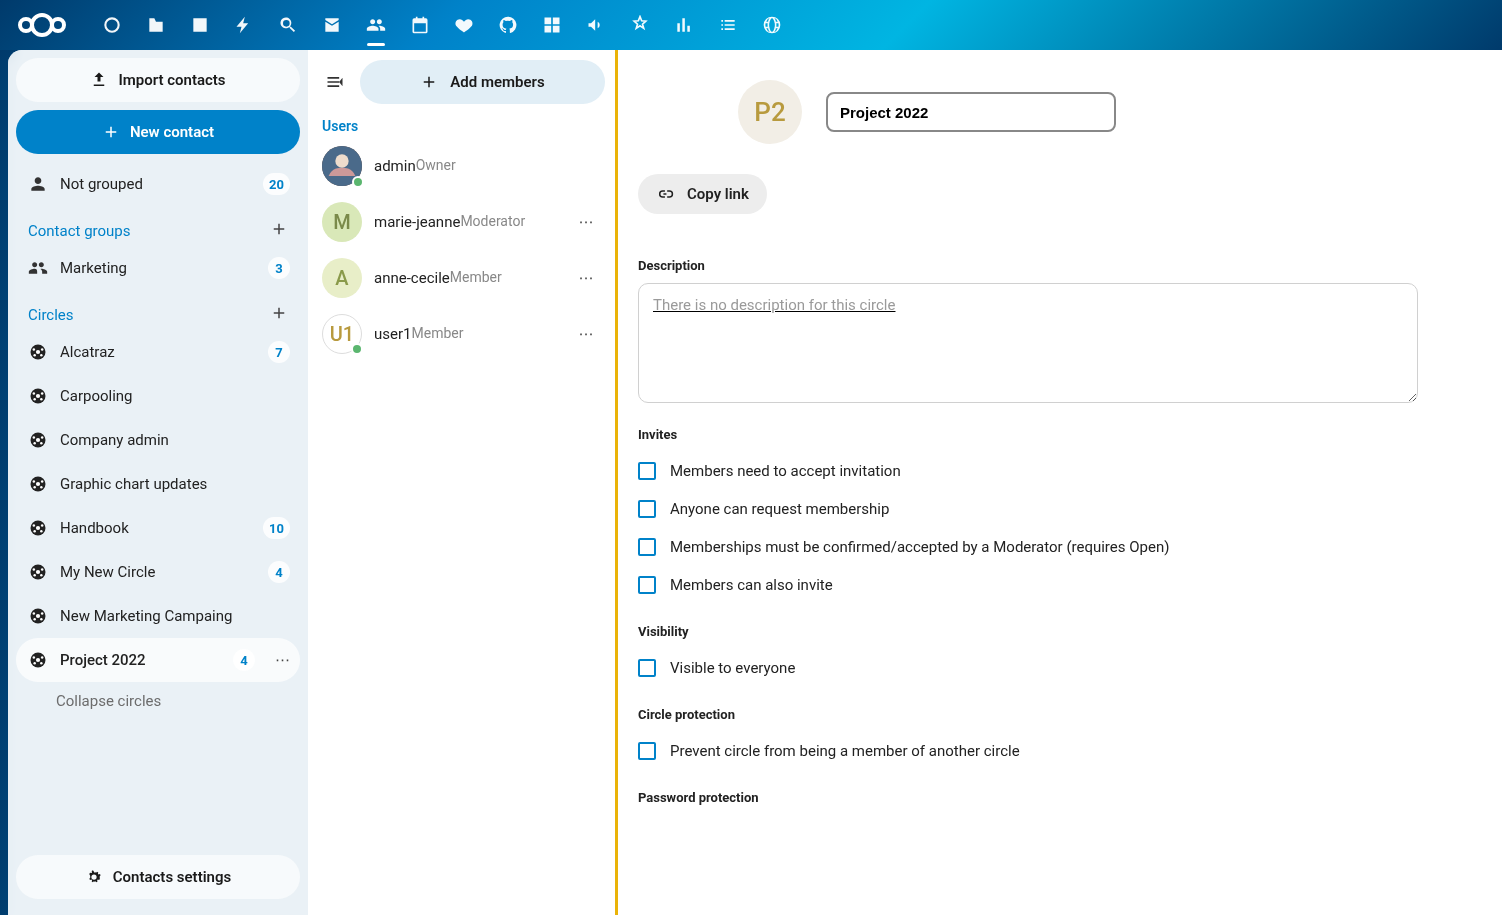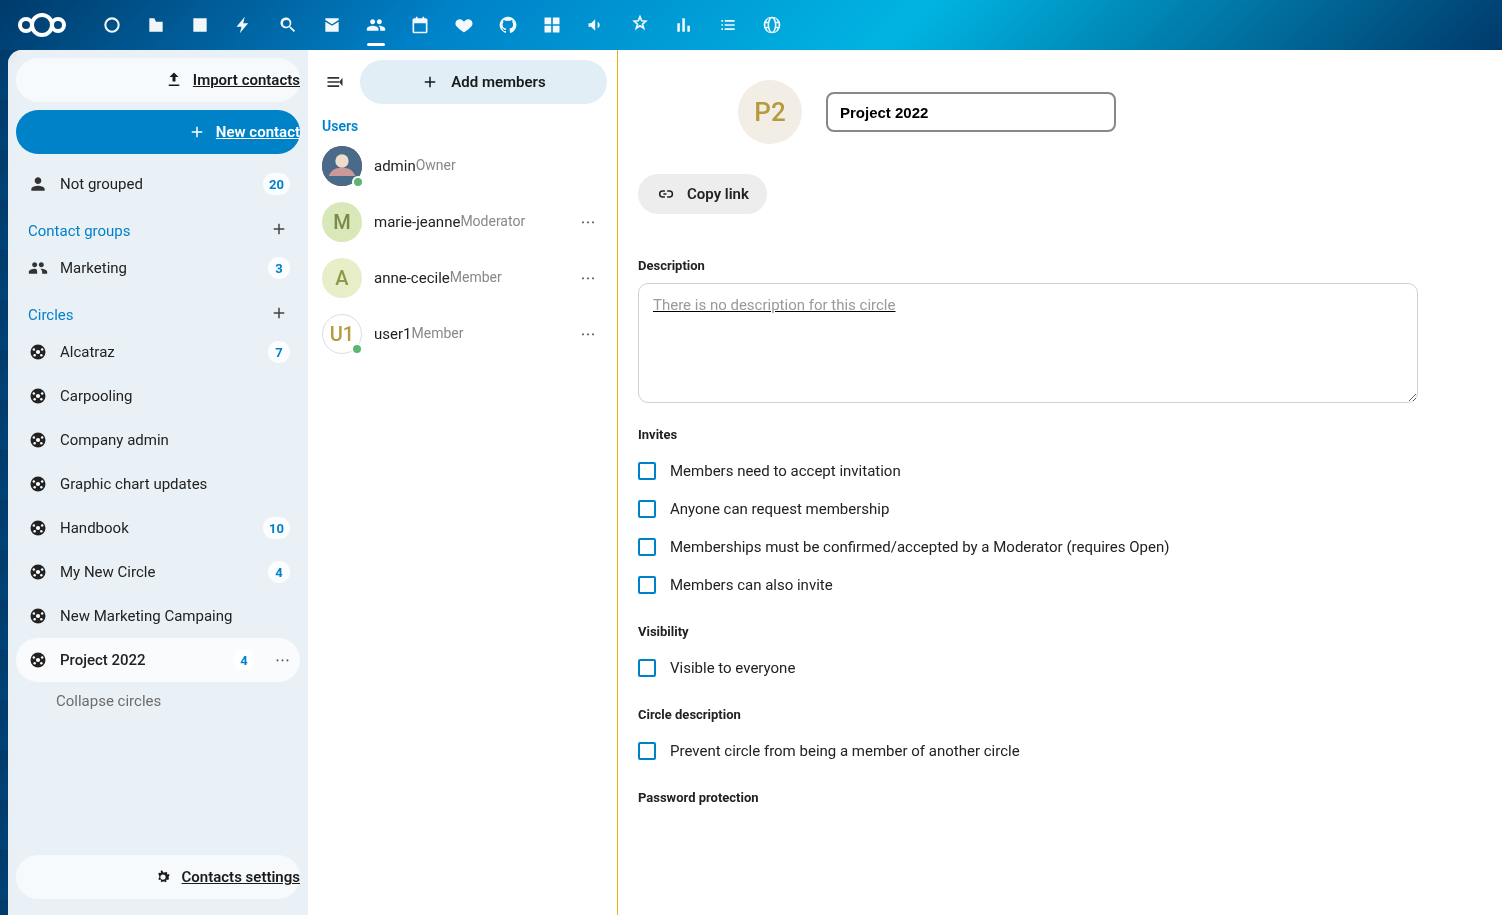--- a/index.html
+++ b/index.html
@@ -54,28 +54,27 @@
   
   .leftnav {
     width: 300px;
     background: rgba(230,238,245,0.85);
     backdrop-filter: blur(6px);
     display:flex; flex-direction:column;
     padding: 8px;
     position:relative;
   }
   .pillbtn {
-    display:flex; align-items:center; justify-content:flex-end;
+    display:flex; align-items:center; justify-content:center;
     gap:10px;
     height: 44px;
     border-radius: 22px;
     font-weight:600;
     cursor:pointer;
     margin-bottom:8px;
-    text-decoration:underline;
   }
   .pillbtn.light { background: rgba(255,255,255,0.65); color:#1a1a1a; }
   .pillbtn.primary { background: var(--primary); color:#fff; }
   .pillbtn svg { width:18px; height:18px; fill:currentColor; }
 
   .navlist { flex:1; overflow-y:auto; padding-bottom:60px;}
   .navitem {
     display:flex; align-items:center;
     height: 44px;
     padding: 0 10px 0 12px;
@@ -105,21 +104,21 @@
   .section-header .addbtn svg{ width:18px;height:18px;fill:currentColor;}
   .collapse-row { padding: 10px 12px 10px 40px; color:#6d6d6d; cursor:pointer;}
 
   .leftnav .footer {
     position:absolute; left:8px; right:8px; bottom:8px;
   }
 
   
   .middle {
     width: 310px;
-    border-right: 1px solid #eab308;
+    border-right: 3px solid #eab308;
     background:#fff;
     display:flex; flex-direction:column;
   }
   .middle .mtop { display:flex; align-items:center; gap:8px; padding:10px;}
   .collapse-toggle{
     width:34px;height:34px;border-radius:17px;display:flex;align-items:center;justify-content:center;cursor:pointer;
   }
   .addmembers {
     flex:1;
     display:flex; align-items:center; justify-content:center; gap:12px;
@@ -560,21 +559,21 @@
         </div>
 
       <div class="section-title">Visibility</div>
       <div id="visibility-opts">
           <label class="check-row">
             <span class="cbox"></span>
             <span>Visible to everyone</span>
           </label>
         </div>
 
-      <div class="section-title">Circle description</div>
+      <div class="section-title">Circle protection</div>
       <div id="membership-opts">
           <label class="check-row">
             <span class="cbox"></span>
             <span>Prevent circle from being a member of another circle</span>
           </label>
         </div>
 
       <div class="section-title">Password protection</div>
     </div>
   </div>

